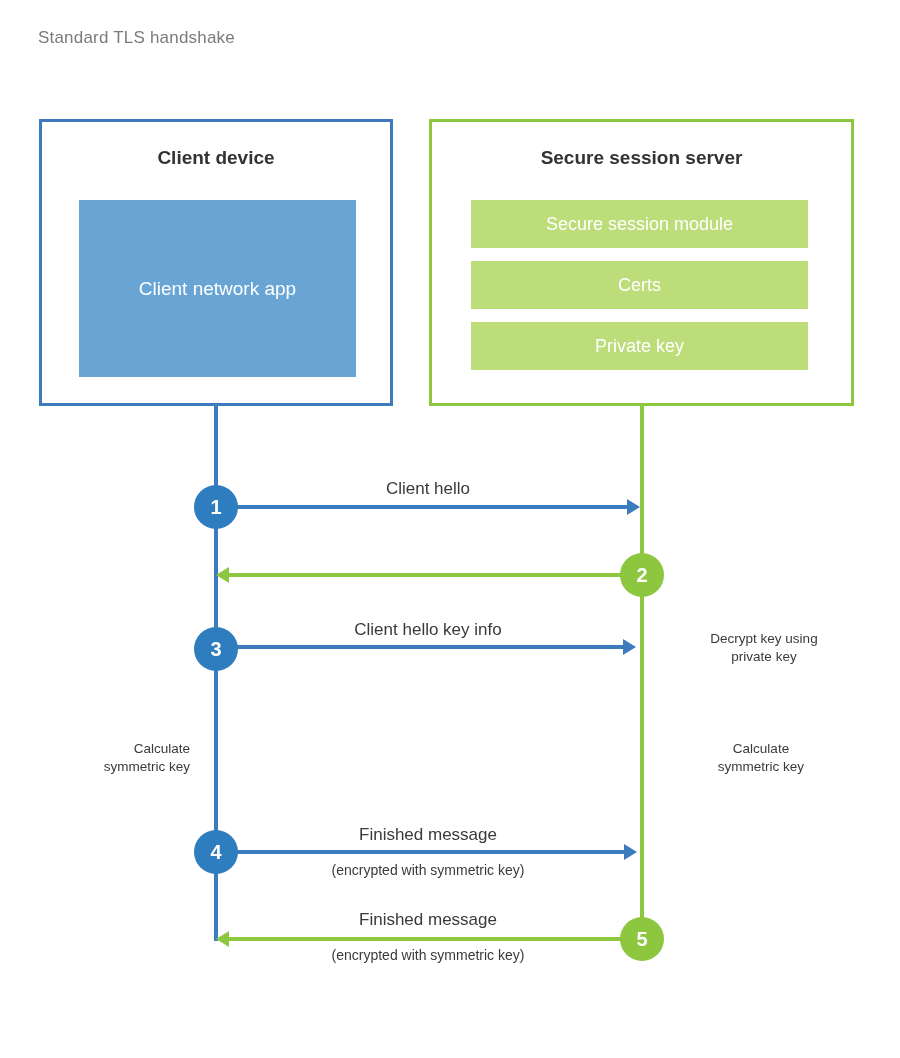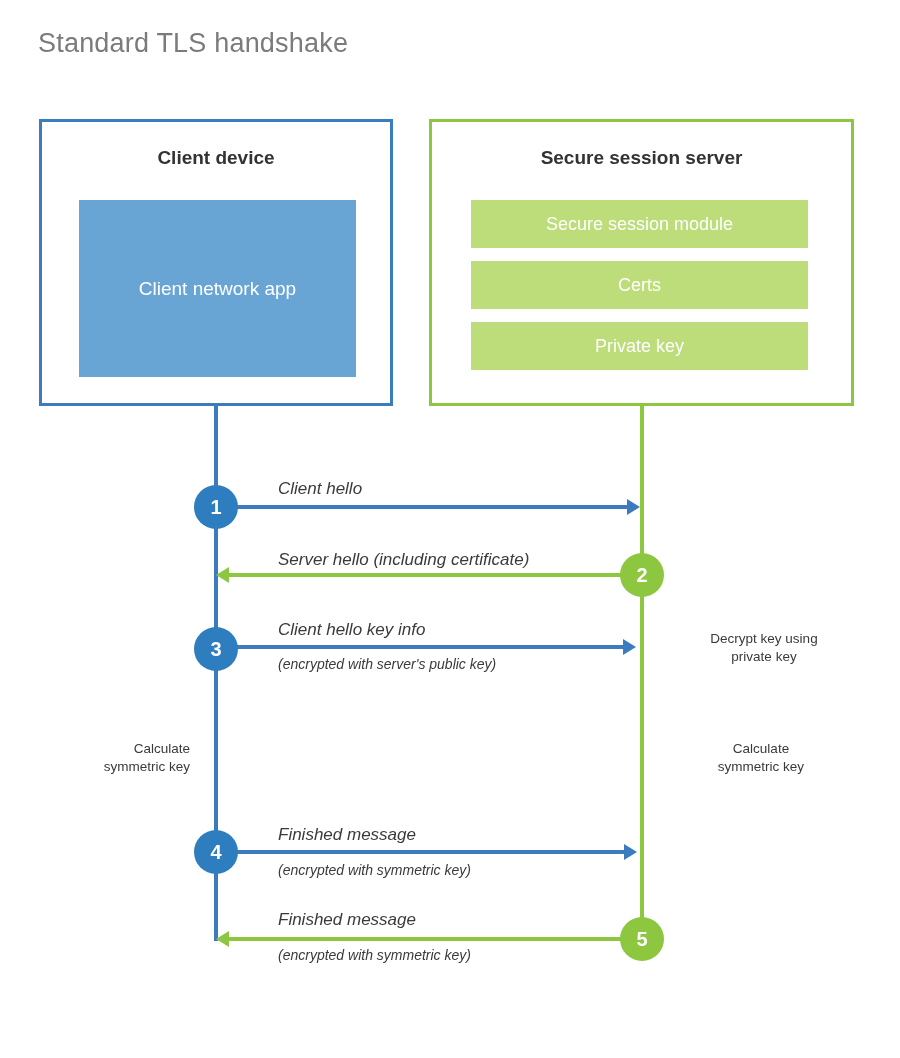--- a/index.html
+++ b/index.html
@@ -17,21 +17,21 @@
   #diagram-root {
     position: absolute;
     inset: 0;
   }
 
   
   #page-title {
     position: absolute;
     left: 38px;
     top: 28px;
-    font-size: 27px;
+    font-size: 17px;
     font-weight: 300;
     letter-spacing: 0.2px;
     color: #7b7b7b;
     white-space: nowrap;
   }
 
   
   .participant-box {
     position: absolute;
     background: #ffffff;
@@ -144,24 +144,23 @@
     display: flex;
     align-items: center;
     justify-content: center;
   }
   .step-circle.blue { background: #2e7dbe; }
   .step-circle.green { background: #8dc63f; }
 
   
   .msg-label {
     position: absolute;
-    text-align: left;
+    text-align: center;
     white-space: nowrap;
     color: #3a3a3a;
-    font-style: italic;
   }
   .msg-primary { font-size: 17px; }
   .msg-secondary { font-size: 14px; }
 
   .side-note {
     position: absolute;
     font-size: 13.5px;
     line-height: 1.35;
     color: #3a3a3a;
     white-space: pre-line;
@@ -191,27 +190,25 @@
   <div class="lifeline" id="client-lifeline"></div>
   <div class="lifeline" id="server-lifeline"></div>
 
   <div class="arrow-line blue" style="left:216px; top:505px; width:411px;"></div>
   <div class="arrow-head right blue" style="left:627px; top:499px;"></div>
   <div class="msg-label msg-primary" style="left:278px; top:479px; width:300px;">Client hello</div>
   <div class="step-circle blue" style="left:194px; top:485px;">1</div>
 
   <div class="arrow-line green" style="left:229px; top:573px; width:398px;"></div>
   <div class="arrow-head left green" style="left:216px; top:567px;"></div>
-  <div class="msg-label msg-primary" style="left:278px; top:550px; width:300px;">Server hello (including certificate)</div>
   <div class="step-circle green" style="left:620px; top:553px;">2</div>
 
   <div class="arrow-line blue" style="left:216px; top:645px; width:407px;"></div>
   <div class="arrow-head right blue" style="left:623px; top:639px;"></div>
   <div class="msg-label msg-primary" style="left:278px; top:620px; width:300px;">Client hello key info</div>
-  <div class="msg-label msg-secondary" style="left:278px; top:656px; width:300px;">(encrypted with server's public key)</div>
   <div class="step-circle blue" style="left:194px; top:627px;">3</div>
   <div class="side-note align-left" style="left:674px; top:630px; width:180px;">Decrypt key using
 private key</div>
 
   <div class="side-note align-right" style="left:30px; top:740px; width:160px;">Calculate
 symmetric key</div>
   <div class="side-note align-left" style="left:676px; top:740px; width:170px;">Calculate
 symmetric key</div>
 
   <div class="arrow-line blue" style="left:216px; top:850px; width:408px;"></div>

